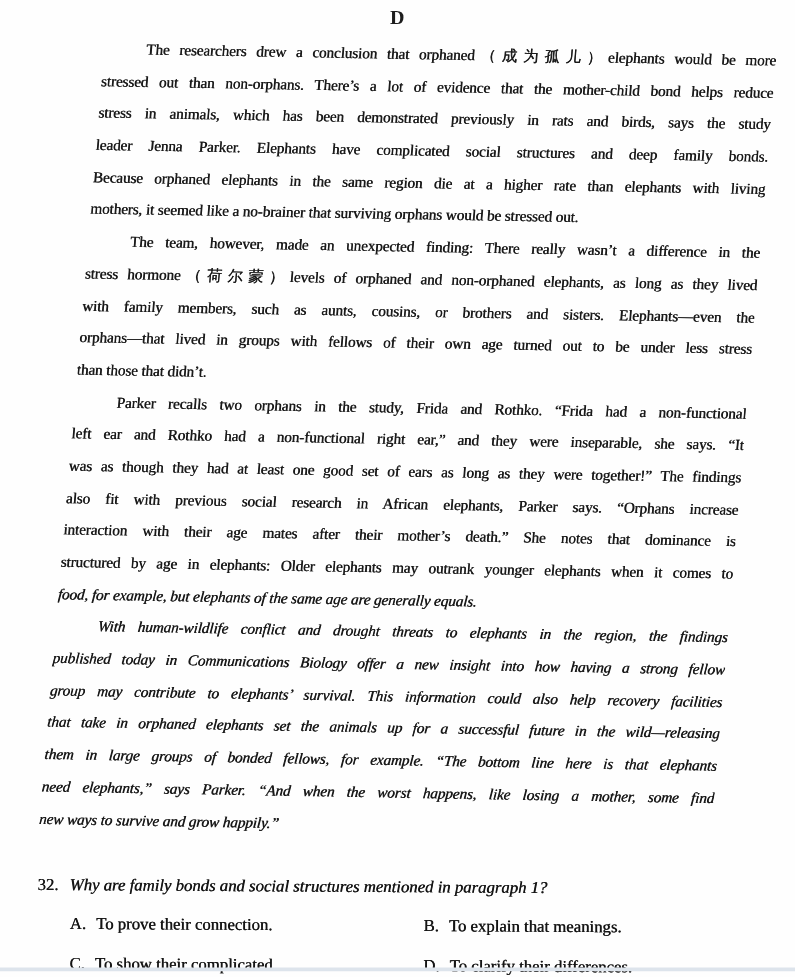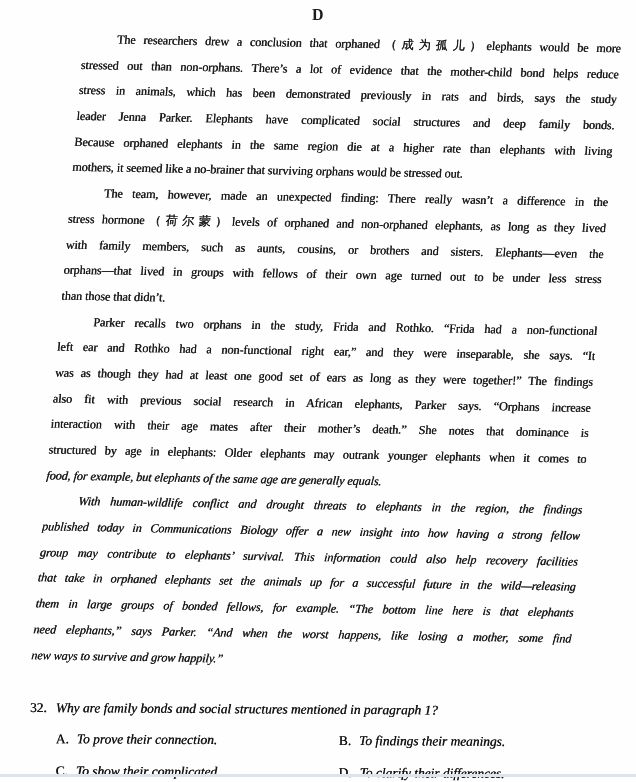--- a/index.html
+++ b/index.html
@@ -65,21 +65,21 @@
   .q-text { font-style: italic; }
   .options {
     margin-top: 11px;
     padding-left: 26px;
     display: grid;
     grid-template-columns: 283px auto;
     row-gap: 12px;
   }
   .opt { line-height: 20px; white-space: nowrap; }
   .opt-label { font-style: normal; margin-right: 8px; }
-  .opt-text  { font-style: italic; }
+  .opt-text  { }
   .bottom-strip {
     position: absolute;
     left: 0;
     top: 774px;
     width: 636px;
     height: 3px;
   }
 </style>
 </head>
 <body>
@@ -115,21 +115,21 @@
       <div class="pline it">need elephants,” says Parker. “And when the worst happens, like losing a mother, some find</div>
       <div class="pline plast it">new ways to survive and grow happily.”</div>
     </div>
 
   <div class="question-block">
     <div class="q-line">
       <span class="q-num">32.</span><span class="q-text">Why are family bonds and social structures mentioned in paragraph 1?</span>
     </div>
     <div class="options" id="options">
         <div class="opt"><span class="opt-label">A.</span><span class="opt-text">To prove their connection.</span></div>
-        <div class="opt"><span class="opt-label">B.</span><span class="opt-text">To findings their meanings.</span></div>
+        <div class="opt"><span class="opt-label">B.</span><span class="opt-text">To explain that meanings.</span></div>
         <div class="opt"><span class="opt-label">C.</span><span class="opt-text">To show their complicated.</span></div>
         <div class="opt"><span class="opt-label">D.</span><span class="opt-text">To clarify their differences.</span></div>
       </div>
   </div>
 
   <div class="bottom-strip" style="background: rgb(221, 228, 236);"></div>
 
 </div>
 
 </body></html>

